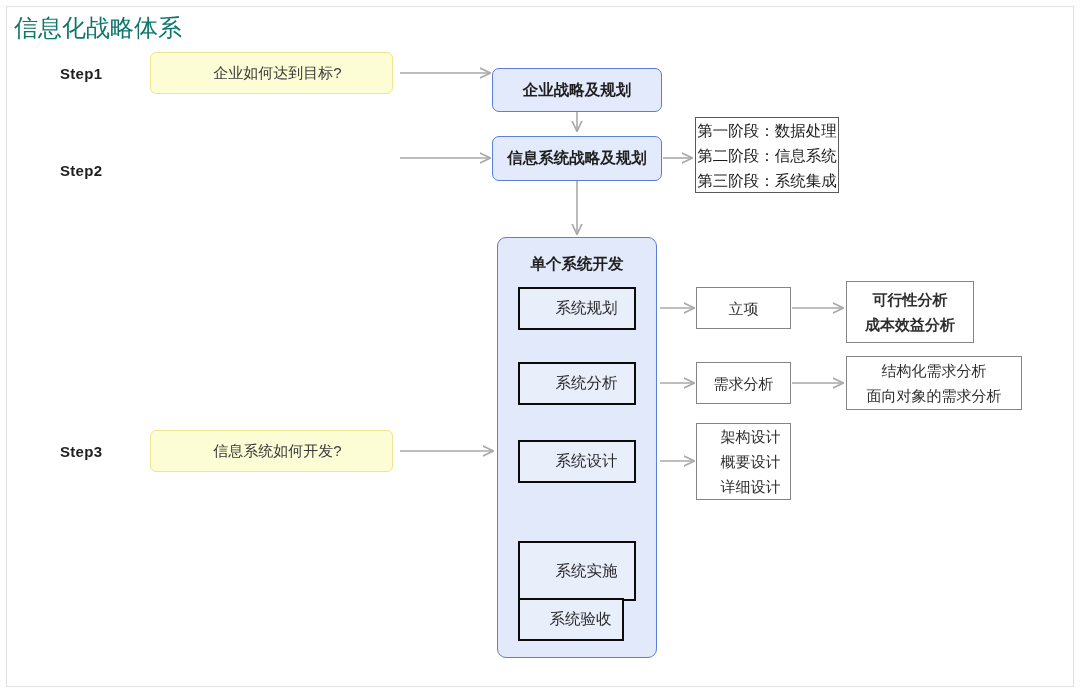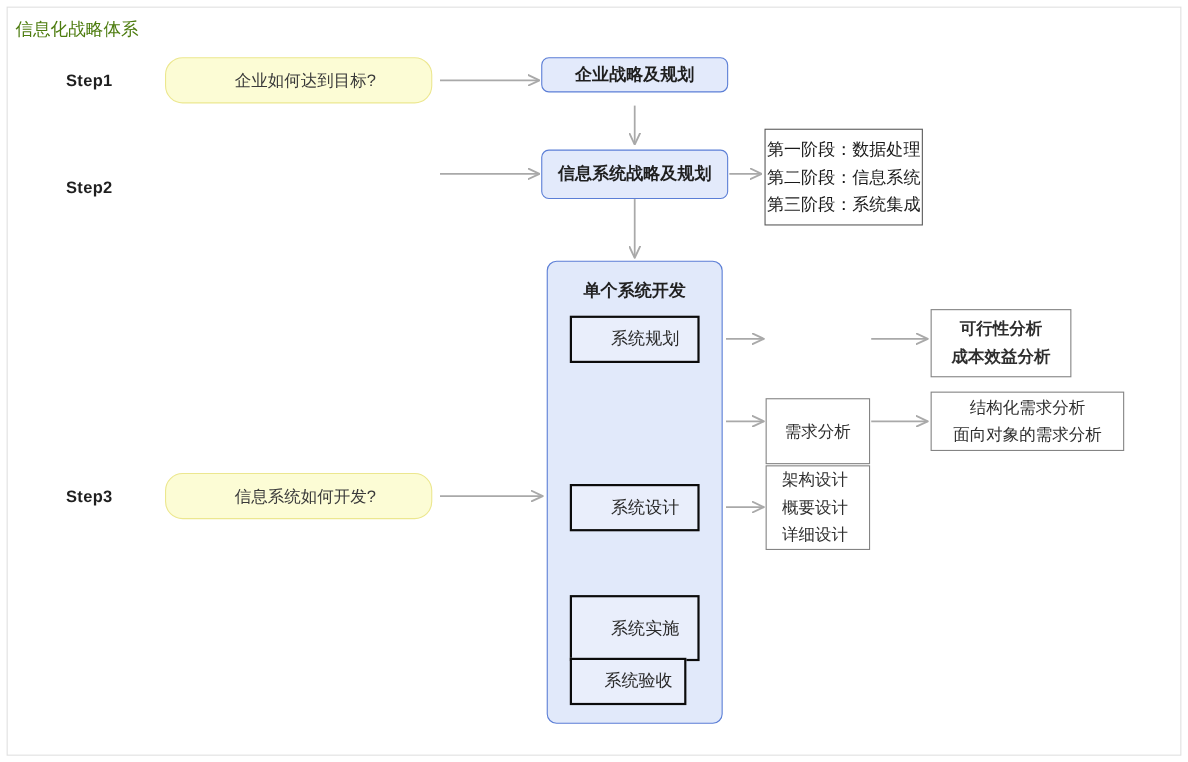--- a/index.html
+++ b/index.html
@@ -31,42 +31,42 @@
     height: 681px;
     box-sizing: border-box;
     border: 1px solid #e0e0e0;
     background: #ffffff;
   }
 
   .diagram-title {
     position: absolute;
     left: 14px;
     top: 15px;
-    font-size: 16px;
+    font-size: 24px;
     line-height: 26px;
-    color: #4d7c0f;
+    color: #0f766e;
     white-space: nowrap;
   }
 
   .step-label {
     position: absolute;
     font-size: 15px;
     font-weight: bold;
     color: #1f1f1f;
     letter-spacing: 0.3px;
     white-space: nowrap;
   }
 
   
   .qbox {
     position: absolute;
     box-sizing: border-box;
     background: #fcfcd5;
     border: 1px solid #ece78f;
-    border-radius: 16px;
+    border-radius: 6px;
     display: flex;
     align-items: center;
     justify-content: center;
     font-size: 15px;
     color: #3a3a3a;
     text-align: center;
     padding-left: 12px;
   }
 
   
@@ -197,41 +197,43 @@
     </g>
   </svg>
 
   <div class="step-label" style="left:60px; top:65px;text-align:right;">Step1</div>
   <div class="step-label" style="left:60px; top:150px;margin-top:12px;">Step2</div>
   <div class="step-label" style="left:60px; top:443px;">Step3</div>
 
   <div class="qbox" style="left:150px; top:52px; width:243px; height:42px;">企业如何达到目标?</div>
   <div class="qbox" style="left:150px; top:430px; width:243px; height:42px;">信息系统如何开发?</div>
 
-  <div class="bluebox" style="left:492px; top:52px; width:170px; height:32px;">企业战略及规划</div>
+  <div class="bluebox" style="left:492px; top:68px; width:170px; height:44px;">企业战略及规划</div>
   <div class="bluebox" style="left:492px; top:136px; width:170px; height:45px;">信息系统战略及规划</div>
 
-  <div class="graybox dark" style="left:695px; top:117px; width:144px; height:88px;">
+  <div class="graybox dark" style="left:695px; top:117px; width:144px; height:76px;">
     <span class="lines">第一阶段：数据处理
 第二阶段：信息系统
 第三阶段：系统集成</span>
   </div>
 
   <div class="container-blue" style="left:497px; top:237px; width:160px; height:421px;">
     <div class="container-title">单个系统开发</div>
   </div>
 
   <div class="stagebox" style="left:518px; top:287px; width:118px; height:43px;">系统规划</div>
+  <div class="stagebox" style="left:518px; top:362px; width:118px; height:43px;">系统分析</div>
   <div class="stagebox" style="left:518px; top:440px; width:118px; height:43px;">系统设计</div>
   <div class="stagebox" style="left:518px; top:541px; width:118px; height:60px;">系统实施</div>
   <div class="stagebox" style="left:518px; top:598px; width:106px; height:43px;">系统验收</div>
 
-  <div class="graybox" style="left:696px; top:362px; width:95px; height:60px;">需求分析</div>
-
-  <div class="graybox left-align" style="left:696px; top:423px; width:95px; height:77px;">
+  <div class="graybox" style="left:696px; top:287px; width:95px; height:42px;">立项</div>
+  <div class="graybox" style="left:696px; top:362px; width:95px; height:42px;">需求分析</div>
+
+  <div class="graybox left-align" style="left:696px; top:423px; width:95px; height:77px;justify-content:center;">
     <span class="lines">架构设计
 概要设计
 详细设计</span>
   </div>
 
   <div class="graybox" style="left:846px; top:281px; width:128px; height:62px;font-weight:bold;">
     <span class="lines">可行性分析
 成本效益分析</span>
   </div>
   <div class="graybox" style="left:846px; top:356px; width:176px; height:54px;">

